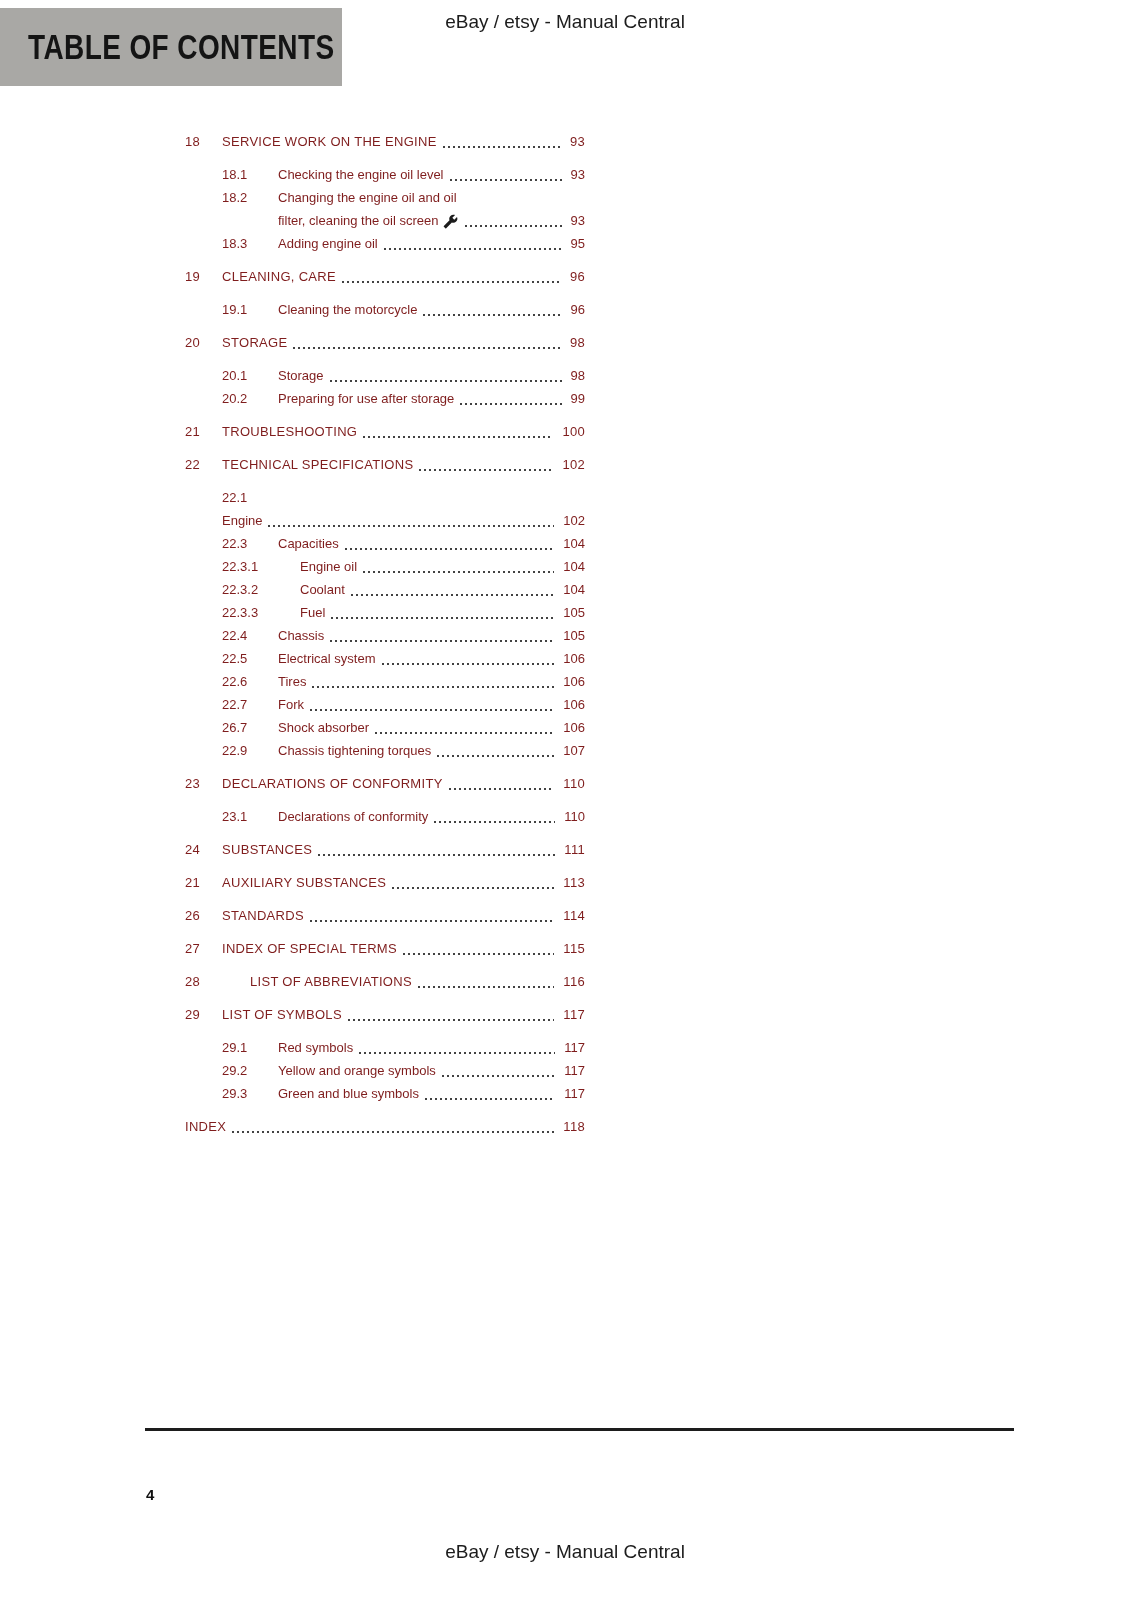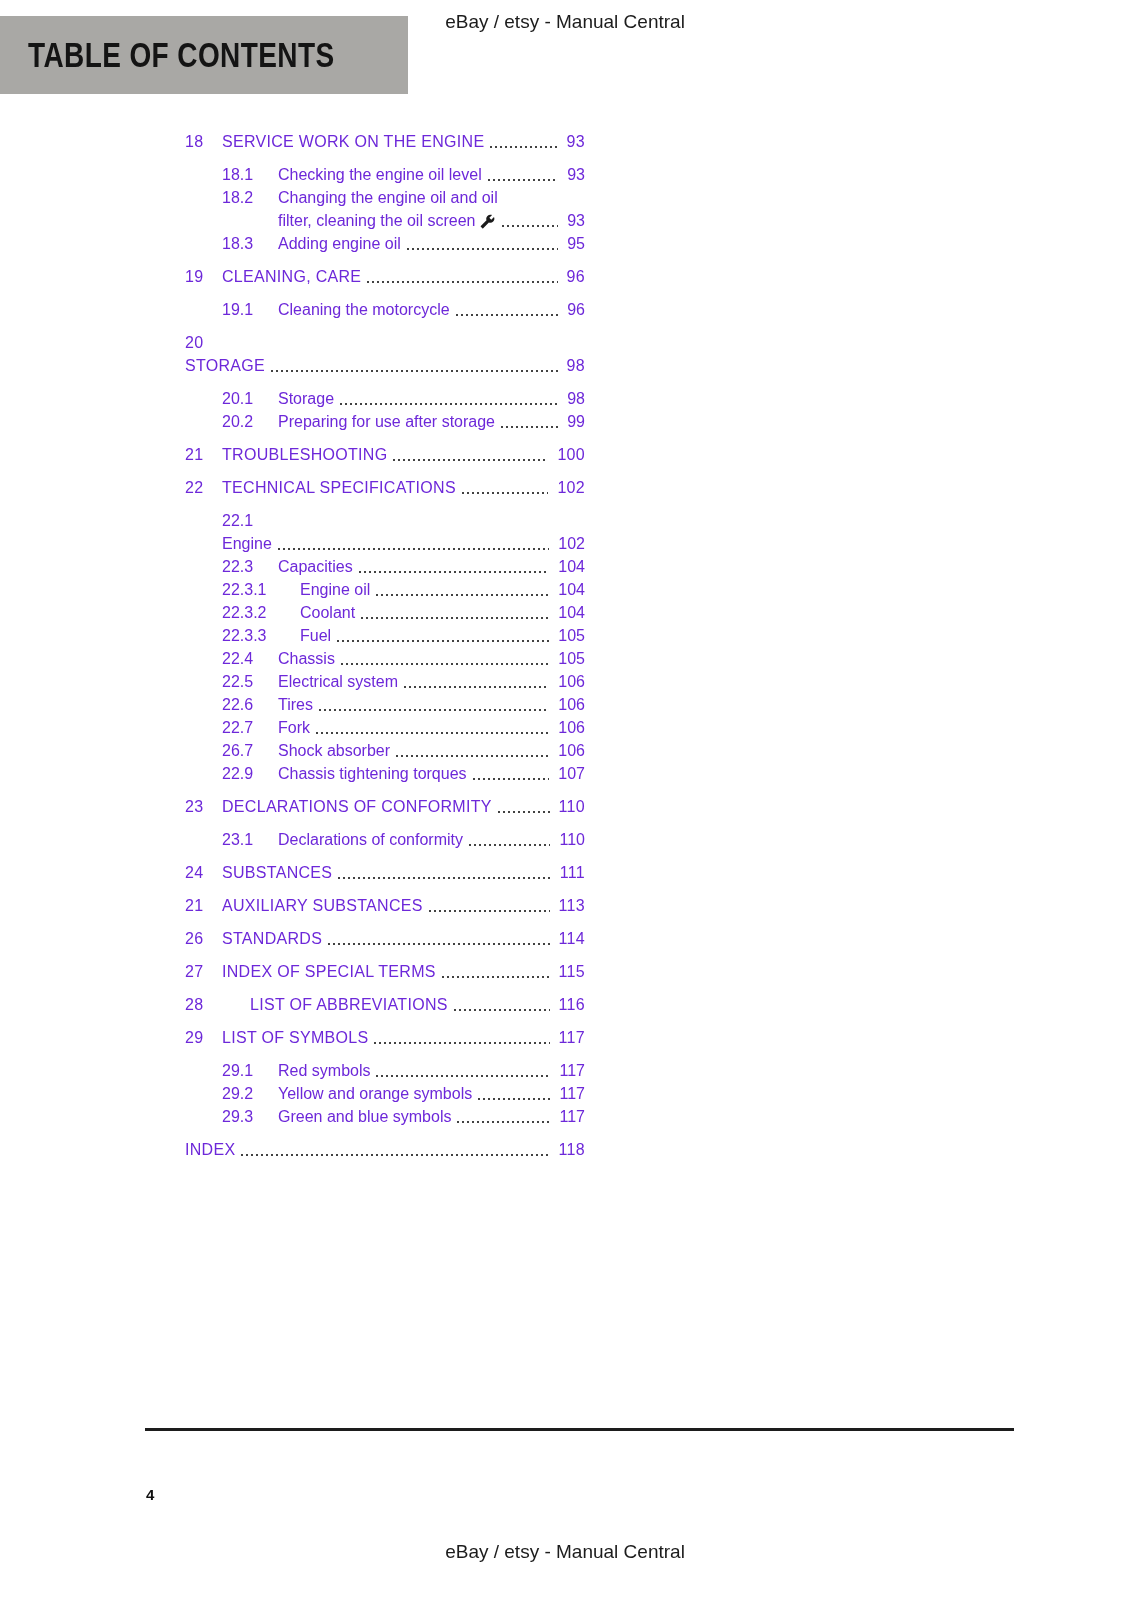--- a/index.html
+++ b/index.html
@@ -6,22 +6,22 @@
   body {
     width: 1130px; height: 1600px;
     background: #ffffff;
     position: relative;
     font-family: "Liberation Sans", sans-serif;
     overflow: hidden;
   }
 
   
   .header-box {
-    position: absolute; left: 0; top: 16px;
-    width: 408px; height: 78px;
+    position: absolute; left: 0; top: 8px;
+    width: 342px; height: 78px;
     background: #a9a8a5;
     display: flex; align-items: center;
   }
   .header-box .label {
     font-size: 35px; font-weight: bold; color: #141414;
     white-space: nowrap;
     transform: scaleX(0.80);
     transform-origin: left center;
     margin-left: 28px;
     letter-spacing: 0.5px;
@@ -32,21 +32,21 @@
     position: absolute; left: 0; width: 1130px;
     text-align: center;
     font-size: 19px; color: #1c1c1c;
   }
   .doc-header { top: 11px; }
   .doc-footer { top: 1541px; }
 
   
   .toc-list {
     position: absolute; left: 185px; top: 130px; width: 400px;
-    font-size: 16px; color: #6d28d9;
+    font-size: 13px; color: #7f1d1d;
   }
   .toc-row { display: flex; line-height: 23px; }
   .toc-row .num { flex: 0 0 auto; }
   .level-0 > .num { width: 37px; }
   .level-1, .level-2 { padding-left: 37px; }
   .level-1 > .num { width: 56px; }
   .level-2 > .num { width: 78px; }
   .level-0, .level-index { letter-spacing: 0.3px; }
   .toc-row .body { flex: 1; min-width: 0; }
   .wrap-line { white-space: nowrap; }
@@ -144,21 +144,21 @@
     <div class="toc-row level-1" style="margin-top: 10px;">
       <span class="num">19.1</span>
       <span class="body">
         <div class="last-line">
           <span class="txt">Cleaning the motorcycle</span>
           <span class="leader"></span>
           <span class="page">96</span>
         </div>
       </span>
     </div>
-    <div class="toc-row level-0" style="margin-top: 10px; flex-direction: column;">
+    <div class="toc-row level-0" style="margin-top: 10px;">
       <span class="num">20</span>
       <span class="body">
         <div class="last-line">
           <span class="txt">STORAGE</span>
           <span class="leader"></span>
           <span class="page">98</span>
         </div>
       </span>
     </div>
     <div class="toc-row level-1" style="margin-top: 10px;">

